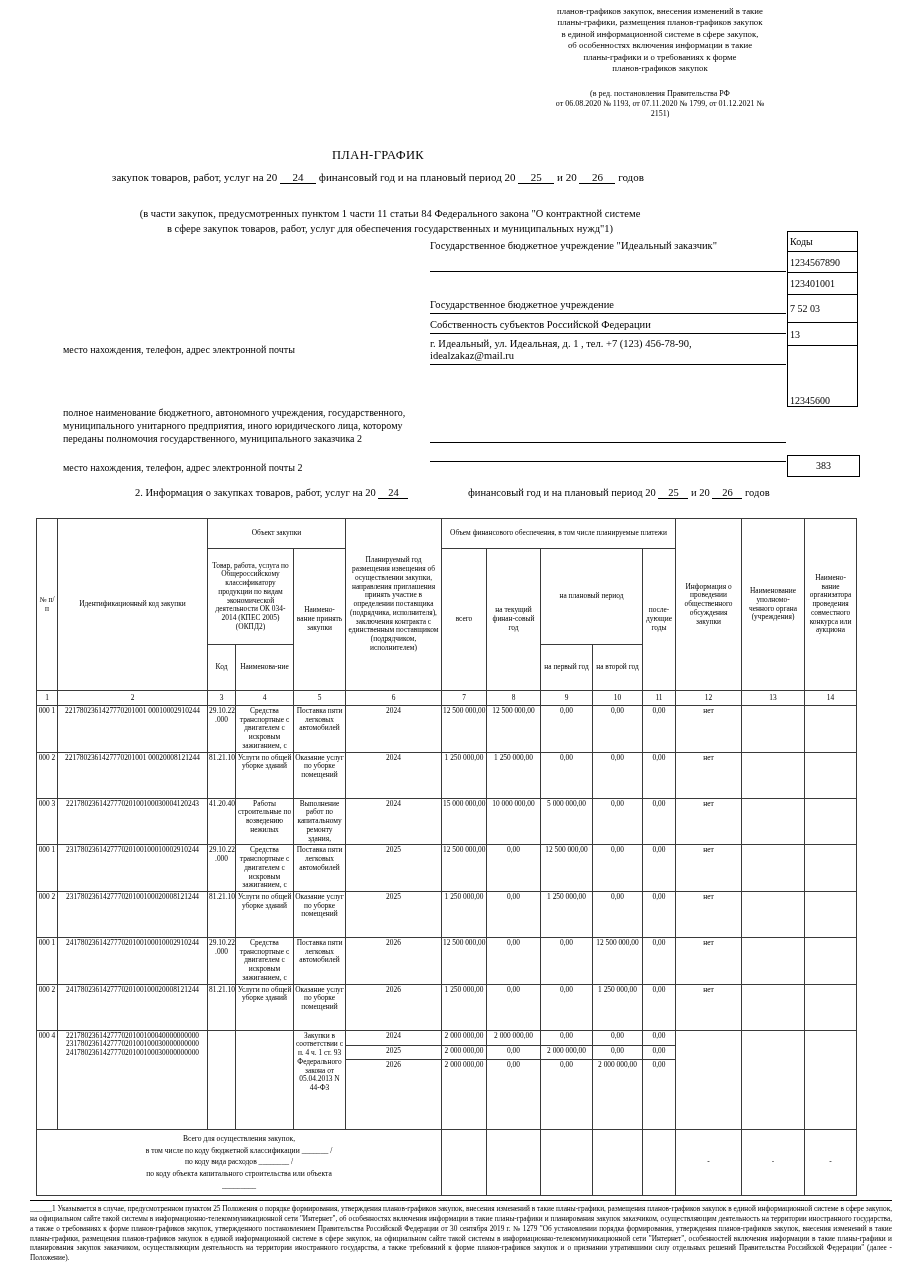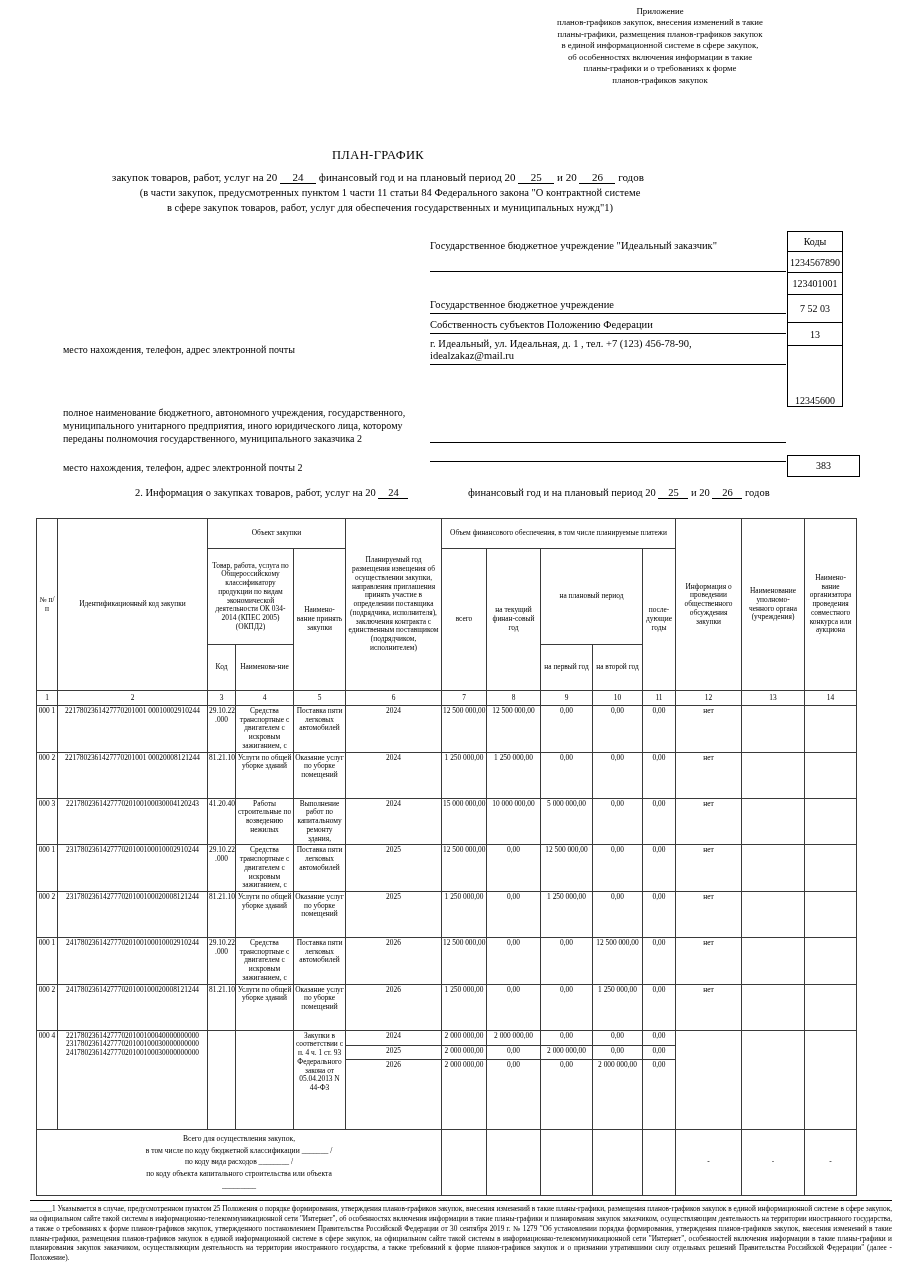--- a/index.html
+++ b/index.html
@@ -8,26 +8,26 @@
 
   
   .appendix{position:absolute;top:6px;left:430px;width:460px;text-align:center;
             font-size:8.8px;line-height:1.3;}
   .edition{margin-top:14px;font-size:8px;line-height:1.3;}
 
   
   .titleblock{position:absolute;top:148px;left:8px;width:740px;text-align:center;font-weight:normal;}
   .t1{font-size:12.5px;letter-spacing:.4px;}
   .t2{font-size:11px;margin-top:8px;}
-  .t3{font-size:10.5px;margin-top:2px;line-height:1.4;padding-left:24px;}
+  .t3{font-size:10.5px;margin-top:23px;line-height:1.4;padding-left:24px;}
   .yr{display:inline-block;min-width:32px;border-bottom:1px solid #000;text-align:center;padding:0 2px;}
 
   
-  .codes{position:absolute;left:787px;top:231px;width:56px;border-collapse:collapse;
-         font-size:10px;text-align:center;}
+  .codes{position:absolute;left:787px;top:231px;width:71px;border-collapse:collapse;
+         font-size:10px;}
   .codes td{border:1px solid #000;padding:0 2px;}
   .codes .tall{vertical-align:bottom;}
   .c383{position:absolute;left:787px;top:455px;width:71px;height:20px;border:1px solid #000;
         text-align:center;font-size:10px;line-height:20px;}
   .fld{position:absolute;left:430px;width:356px;border-bottom:1px solid #000;
        font-size:10.5px;line-height:1.18;}
   .fld .inner{max-width:332px;}
   .lbl{position:absolute;left:63px;font-size:10px;line-height:1.3;margin-top:13px;}
 
   
@@ -49,27 +49,31 @@
   
   .footnote{position:absolute;left:30px;top:1200px;width:862px;border-top:1px solid #000;
             padding-top:3px;font-size:7.3px;line-height:1.35;text-align:justify;}
 </style>
 </head>
 <body>
 
 <div class="page">
 
   <div class="appendix">
-    <div>Приложение</div>
     <div>планов-графиков закупок, внесения изменений в такие</div>
     <div>планы-графики, размещения планов-графиков закупок</div>
     <div>в единой информационной системе в сфере закупок,</div>
     <div>об особенностях включения информации в такие</div>
     <div>планы-графики и о требованиях к форме</div>
     <div>планов-графиков закупок</div>
+    <div class="edition">
+      <div>(в ред. постановления Правительства РФ</div>
+      <div>от 06.08.2020 № 1193, от 07.11.2020 № 1799, от 01.12.2021 №</div>
+      <div>2151)</div>
+    </div>
   </div>
 
   <div class="titleblock">
     <div class="t1">ПЛАН-ГРАФИК</div>
     <div class="t2">
       <span>закупок товаров, работ, услуг на 20</span>
       <span class="yr">24</span>
       <span>финансовый год и на плановый период 20</span>
       <span class="yr">25</span>
       <span>и 20</span>
@@ -106,21 +110,21 @@
     </table>
   <div class="c383">383</div>
 
   <div class="fld" style="top:240px;min-height:31px">
     <div class="inner">Государственное бюджетное учреждение "Идеальный заказчик"</div>
   </div>
   <div class="fld" style="top:299px;min-height:14px">
     <div class="inner">Государственное бюджетное учреждение</div>
   </div>
   <div class="fld" style="top:319px;min-height:14px">
-    <div class="inner">Собственность субъектов Положению Федерации</div>
+    <div class="inner">Собственность субъектов Российской Федерации</div>
   </div>
   <div class="fld" style="top:338px;min-height:26px">
     <div class="inner">г. Идеальный, ул. Идеальная, д. 1 , тел. +7 (123) 456-78-90, idealzakaz@mail.ru</div>
   </div>
   <div class="fld" style="top:429px;min-height:13px"></div>
   <div class="fld" style="top:448px;min-height:13px"></div>
 
   <div class="lbl" style="top:330px;width:310px">место нахождения, телефон, адрес электронной почты</div>
   <div class="lbl" style="top:393px;width:368px">полное наименование бюджетного, автономного учреждения, государственного, муниципального унитарного предприятия, иного юридического лица, которому переданы полномочия государственного, муниципального заказчика 2</div>
   <div class="lbl" style="top:448px;width:310px">место нахождения, телефон, адрес электронной почты 2</div>

